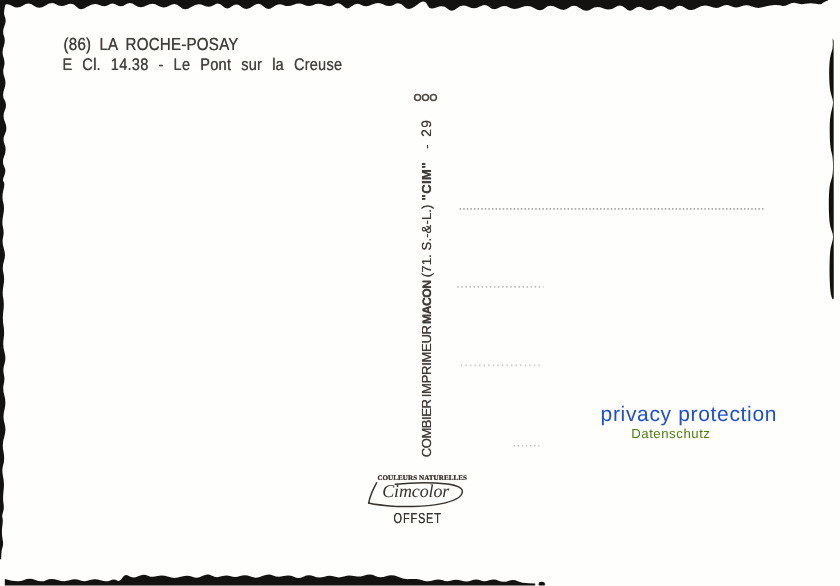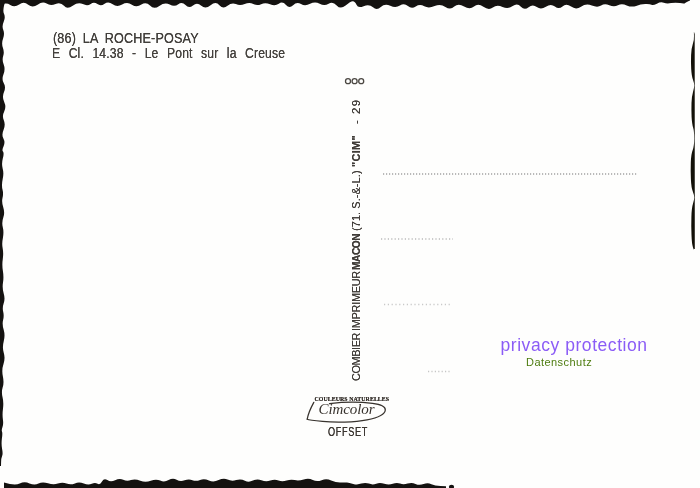--- a/index.html
+++ b/index.html
@@ -30,15 +30,15 @@
 </svg>
 <div class="abs" style="left:52.5px;top:30.4px;font-size:14.5px;letter-spacing:.2px;word-spacing:3.5px;color:#413e3a;transform:scaleX(.87);transform-origin:left top">(86) LA ROCHE-POSAY</div>
 <div class="abs" style="left:51.5px;top:45px;font-size:14px;letter-spacing:.2px;word-spacing:5.5px;color:#45423e;transform:scaleX(.87);transform-origin:left top">E Cl. 14.38 - Le Pont sur la Creuse</div>
 <div class="abs vt" style="top:370px;letter-spacing:-.4px">COMBIER</div>
 <div class="abs vt" style="top:319.5px;letter-spacing:-.27px">IMPRIMEUR</div>
 <div class="abs vt" style="top:258.7px;font-weight:bold;font-size:10.2px;letter-spacing:-.45px">MACON</div>
 <div class="abs vt" style="top:220.3px;letter-spacing:.1px">(71. S.-&amp;-L.)</div>
 <div class="abs vt" style="top:156.3px;font-weight:bold;letter-spacing:.35px">"CIM"</div>
 <div class="abs vt" style="top:113.2px">-</div>
 <div class="abs vt" style="top:103.3px;font-size:11.4px;letter-spacing:1.3px">29</div>
-<div class="abs np" style="left:500.5px;top:334.8px;font-size:17.5px;letter-spacing:.55px;color:#8b5cf6">privacy protection</div>
+<div class="abs np" style="left:500.5px;top:334.8px;font-size:17.5px;letter-spacing:.55px;color:#1d4ed8">privacy protection</div>
 <div class="abs np" style="left:526px;top:356px;font-size:11px;letter-spacing:.45px;color:#4d7c0f">Datenschutz</div>
 <div class="abs" style="left:314.5px;top:396.4px;font-family:'Liberation Serif',serif;font-weight:bold;font-size:5.9px;letter-spacing:.05px;color:#3a3530">COULEURS NATURELLES</div>
 <div class="abs" style="left:328px;top:424.6px;font-size:12px;letter-spacing:.9px;color:#3a3530;transform:scaleX(.76);transform-origin:left top">OFFSET</div>
 </body></html>

